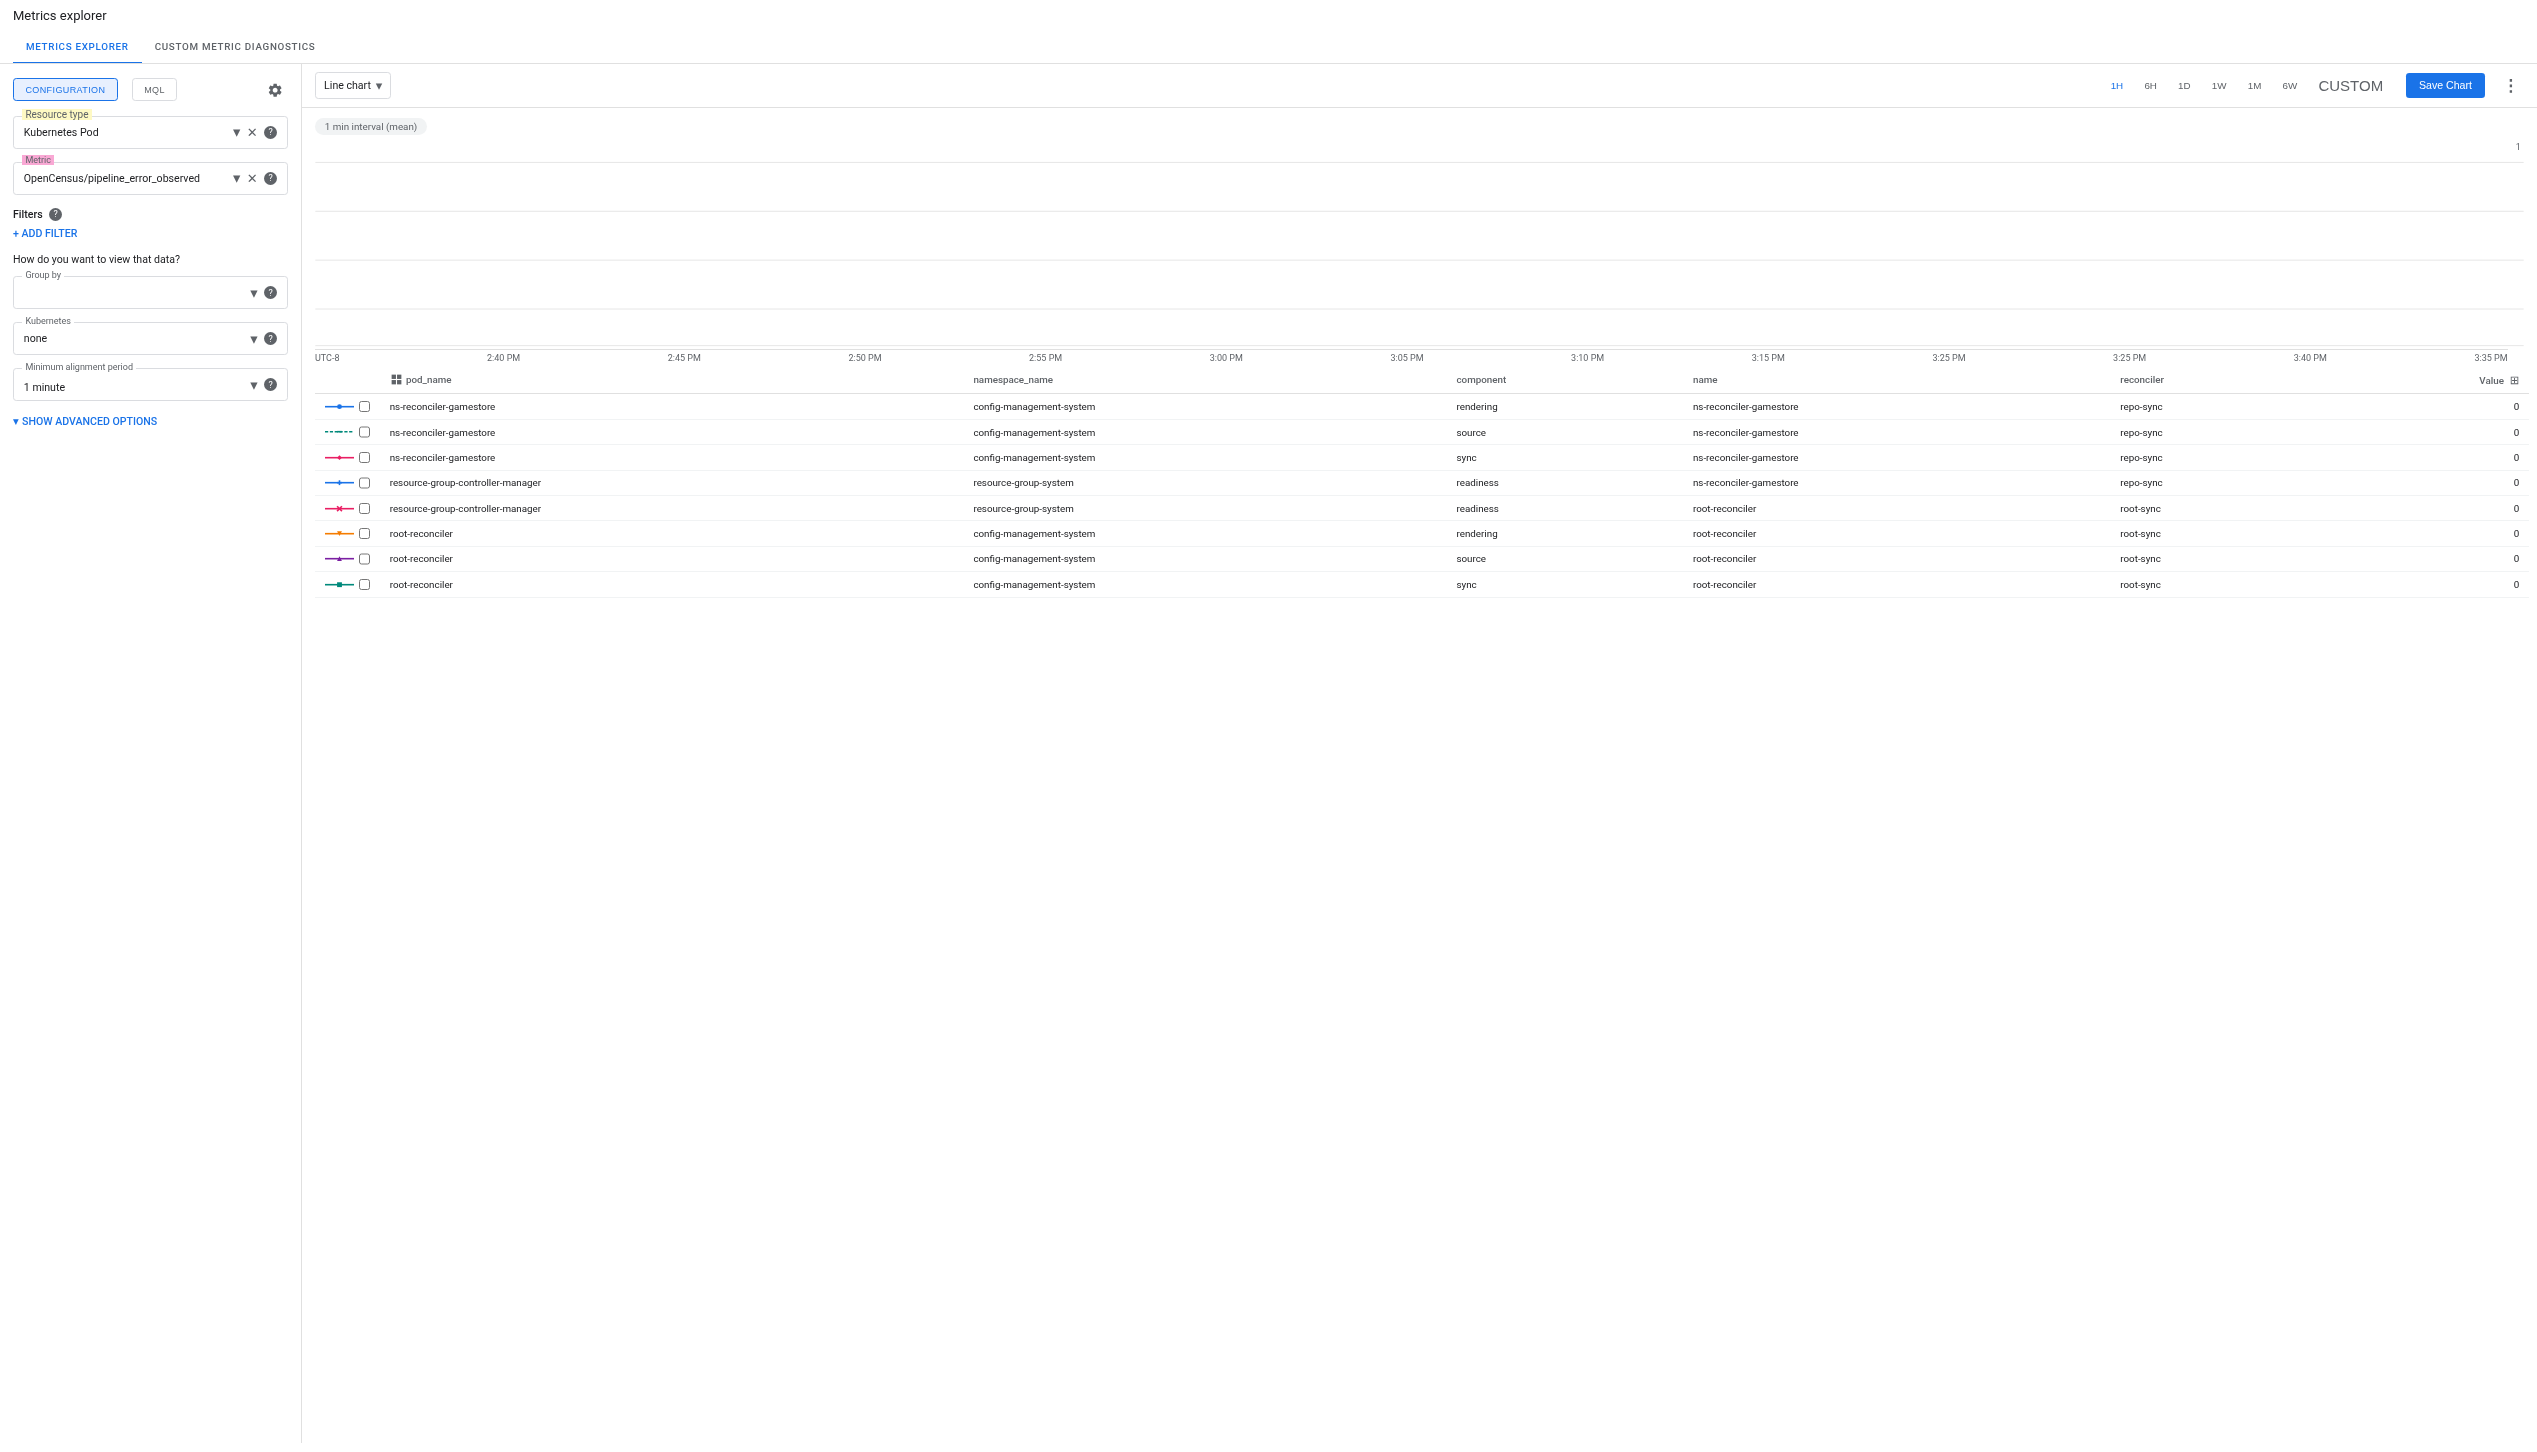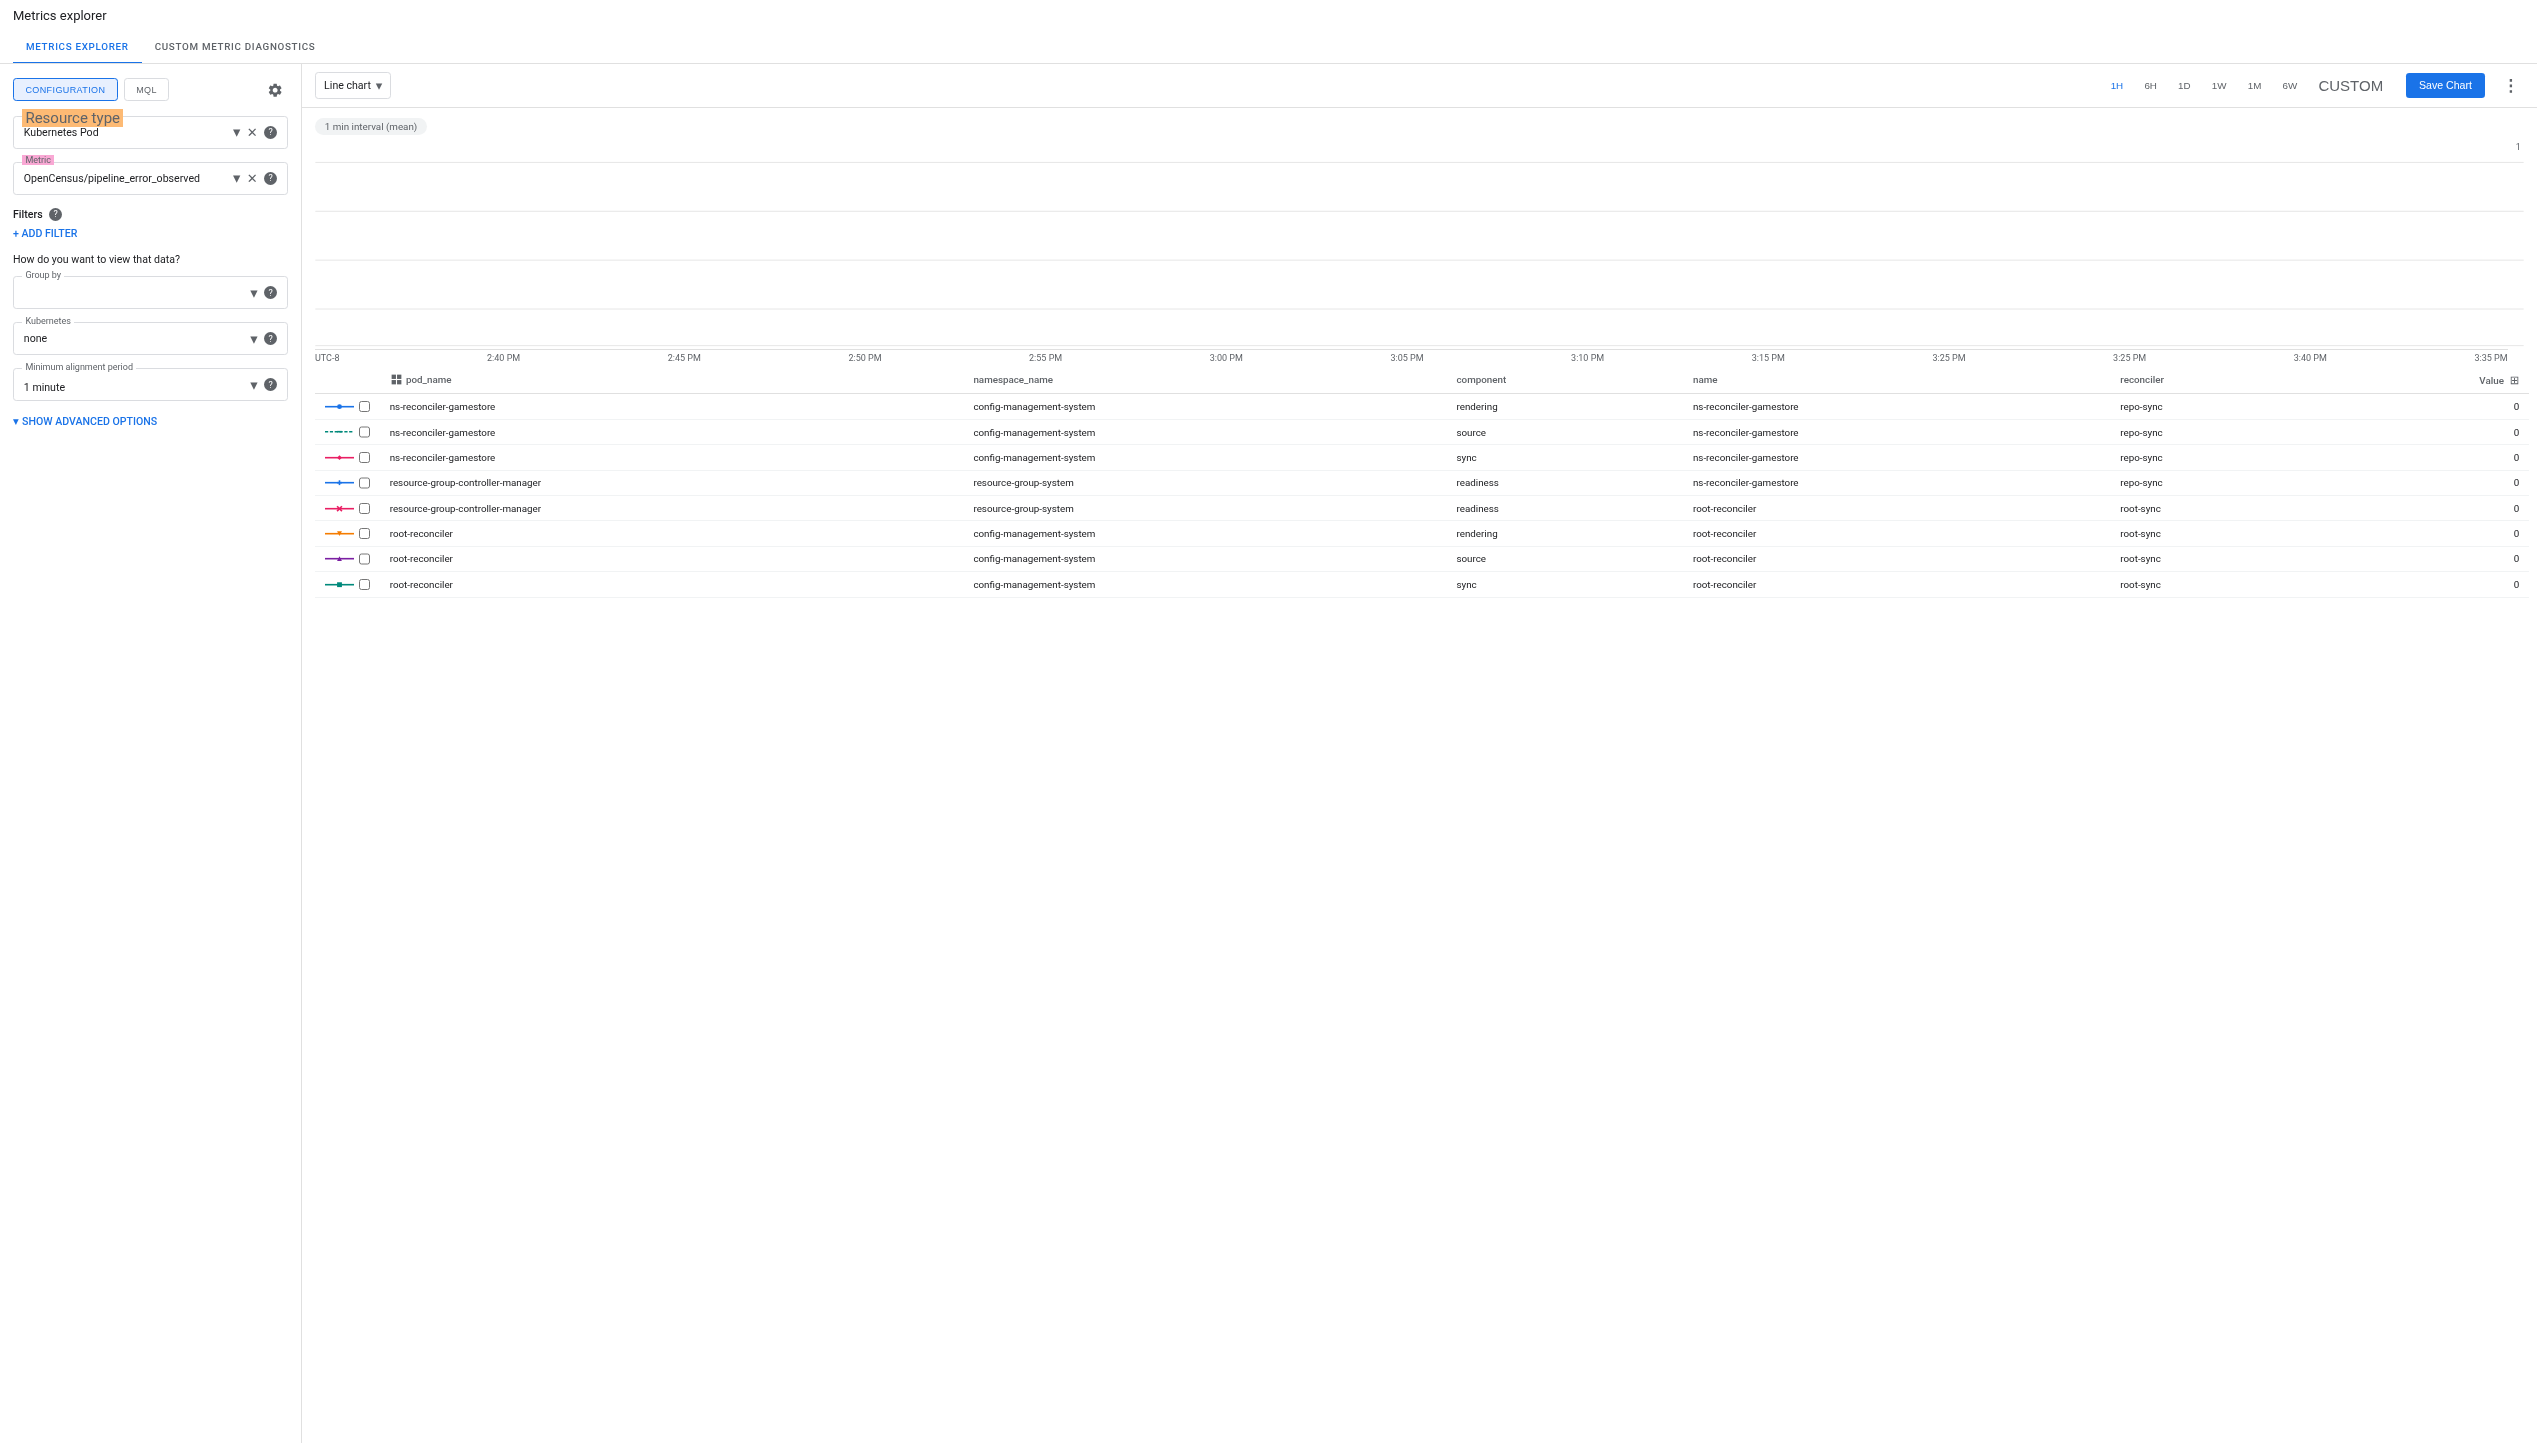--- a/index.html
+++ b/index.html
@@ -18,36 +18,36 @@
   </div>
   <div style="padding: 9.8px 13px; font-size: 9.8px; font-weight: 500; color: #5f6368; cursor: pointer; border-bottom: 1.6px solid transparent; letter-spacing: 0.7px;">
     <span>CUSTOM METRIC DIAGNOSTICS</span>
   </div>
 </div>
 
 <div style="display:flex; height: calc(100vh - 73px);">
 
   <div style="width: 302px; min-width: 302px; border-right: 0.8px solid #e0e0e0; overflow-y: auto; padding: 13px;">
 
-    <div style="display:flex; align-items:center; margin-bottom: 13px; gap: 6px;">
+    <div style="display:flex; align-items:center; margin-bottom: 13px; gap: 14px;">
       <button style="padding: 5.7px 11.4px; font-size: 9px; font-weight: 500; border: 0.8px solid #1a73e8; border-radius: 3.3px; cursor: pointer; color: #1a73e8; background: #e8f0fe; letter-spacing: 0.4px;">
         <span>CONFIGURATION</span>
       </button>
       <button style="padding: 5.7px 11.4px; font-size: 9px; font-weight: 500; border: 0.8px solid #dadce0; border-radius: 3.3px; cursor: pointer; color: #5f6368; background: #fff; letter-spacing: 0.4px;">
         <span>MQL</span>
       </button>
       <div style="margin-left: auto; cursor: pointer; color: #5f6368; width: 26px; height: 26px; display: flex; align-items: center; justify-content: center; border-radius: 50%;">
         <svg width="16.3" height="16.3" viewBox="0 0 24 24" fill="#5f6368">
             <path d="M19.14,12.94c0.04-0.3,0.06-0.61,0.06-0.94c0-0.32-0.02-0.64-0.07-0.94l2.03-1.58c0.18-0.14,0.23-0.41,0.12-0.61 l-1.92-3.32c-0.12-0.22-0.37-0.29-0.59-0.22l-2.39,0.96c-0.5-0.38-1.03-0.7-1.62-0.94L14.4,2.81c-0.04-0.24-0.24-0.41-0.48-0.41 h-3.84c-0.24,0-0.43,0.17-0.47,0.41L9.25,5.35C8.66,5.59,8.12,5.92,7.63,6.29L5.24,5.33c-0.22-0.08-0.47,0-0.59,0.22L2.74,8.87 C2.62,9.08,2.66,9.34,2.86,9.48l2.03,1.58C4.84,11.36,4.8,11.69,4.8,12s0.02,0.64,0.07,0.94l-2.03,1.58 c-0.18,0.14-0.23,0.41-0.12,0.61l1.92,3.32c0.12,0.22,0.37,0.29,0.59,0.22l2.39-0.96c0.5,0.38,1.03,0.7,1.62,0.94l0.36,2.54 c0.05,0.24,0.24,0.41,0.48,0.41h3.84c0.24,0,0.44-0.17,0.47-0.41l0.36-2.54c0.59-0.24,1.13-0.56,1.62-0.94l2.39,0.96 c0.22,0.08,0.47,0,0.59-0.22l1.92-3.32c0.12-0.22,0.07-0.47-0.12-0.61L19.14,12.94z M12,15.6c-1.98,0-3.6-1.62-3.6-3.6 s1.62-3.6,3.6-3.6s3.6,1.62,3.6,3.6S13.98,15.6,12,15.6z"></path>
           </svg>
       </div>
     </div>
 
     <div style="position: relative; border: 0.8px solid #dadce0; border-radius: 3.3px; margin-bottom: 13px; padding: 6.5px 9.8px;">
-      <div style="position: absolute; top: -7.3px; left: 8.1px; background: #fdba74; padding: 0 3.3px; font-size: 15px; color: #5f6368;">
+      <div style="position: absolute; top: -7.3px; left: 8.1px; background: #fef9c3; padding: 0 3.3px; font-size: 10px; color: #5f6368;">
         <span>Resource type</span>
       </div>
       <div style="display:flex; align-items:center;">
         <span style="flex:1; font-size: 10.6px; color: #202124;">Kubernetes Pod</span>
         <div style="display:flex; gap:6.5px; align-items:center;">
           <span style="color:#5f6368; cursor:pointer; font-size:14.7px;">▾</span>
           <span style="color:#5f6368; cursor:pointer; font-size:13px;">✕</span>
           <span style="color:#5f6368; cursor:pointer; font-size:11.4px; background: #5f6368; color: #fff; border-radius: 50%; width: 13px; height: 13px; display:inline-flex; align-items:center; justify-content:center; font-size: 9px;">?</span>
         </div>
       </div>

